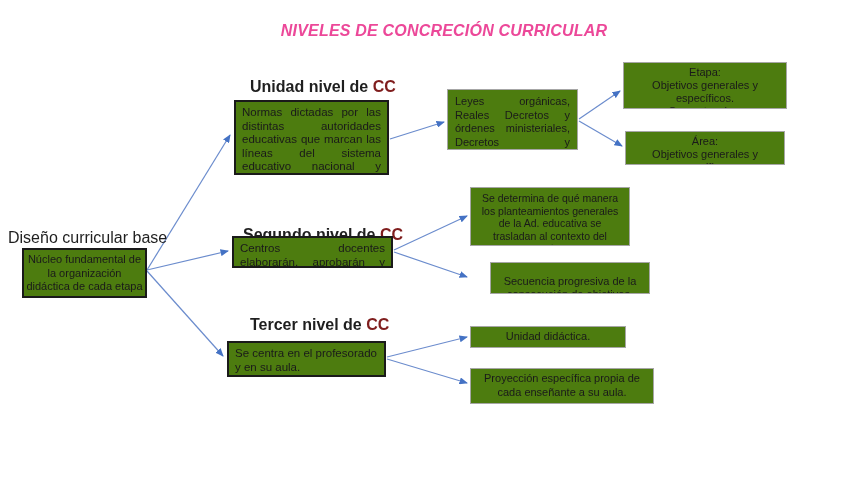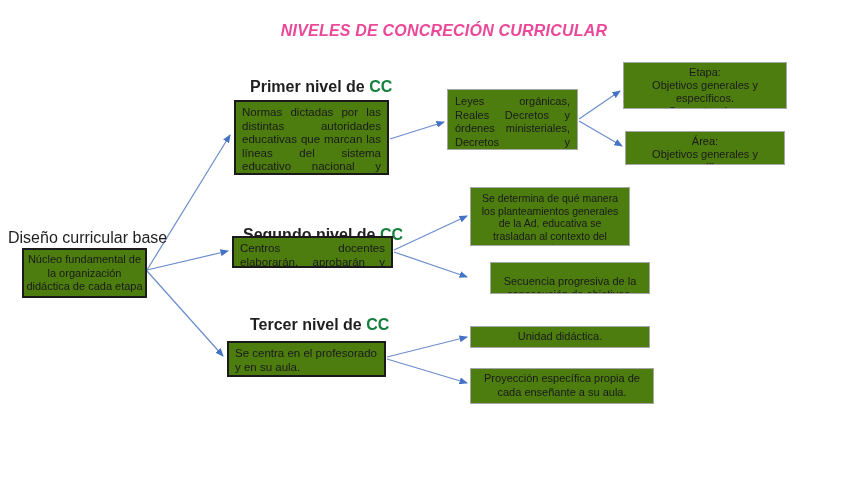--- a/index.html
+++ b/index.html
@@ -25,21 +25,21 @@
     letter-spacing: 0.2px;
   }
   .arrows { position: absolute; left: 0; top: 0; }
   .heading {
     position: absolute;
     font-size: 16px;
     font-weight: 600;
     color: #1f1f1f;
     white-space: nowrap;
   }
-  .cc { color: #15803d; }
+  .cc { color: #7f1d1d; }
   .box {
     position: absolute;
     box-sizing: border-box;
     background: #4d7c0f;
     font-size: 11.5px;
     line-height: 13.5px;
     padding: 4px 6px;
     overflow: hidden;
   }
   .dark  { border: 2px solid #1a1a1a; }
@@ -53,21 +53,21 @@
   .primer-box     { left: 234px; top: 100px; width: 155px; height: 75px; }
   .leyes-box      { left: 447px; top: 89px;  width: 131px; height: 61px; padding: 5px 7px; font-size: 11px; }
   .etapa-box      { left: 623px; top: 62px;  width: 164px; height: 47px; font-size: 11px; line-height: 13px; padding: 3px 4px; }
   .area-box       { left: 625px; top: 131px; width: 160px; height: 34px; font-size: 11px; line-height: 13px; padding: 3px 0; }
   .h-lvl2         { left: 243px; top: 207px; margin-top: 19px; }
   .segundo-box    { left: 232px; top: 236px; width: 161px; height: 32px; }
   .sedet-box      { left: 470px; top: 187px; width: 160px; height: 59px; font-size: 10.5px; line-height: 12.5px; padding: 4px 5px; }
   .secuencia-box  { left: 470px; top: 262px; width: 160px; height: 32px; font-size: 11px; line-height: 13px; padding: 12px 8px; margin-left: 20px; }
   .h-lvl3         { left: 250px; top: 316px; }
   .tercer-box     { left: 227px; top: 341px; width: 159px; height: 36px; }
-  .unidad-box     { left: 470px; top: 326px; width: 180px; height: 22px; font-size: 11px; padding: 3px; }
+  .unidad-box     { left: 470px; top: 326px; width: 156px; height: 22px; font-size: 11px; padding: 3px; }
   .proyeccion-box { left: 470px; top: 368px; width: 184px; height: 36px; font-size: 11px; line-height: 13.5px; padding: 3px 6px; }
 </style>
 </head>
 <body>
 
 <div class="canvas">
 
   <div class="title">NIVELES DE CONCRECIÓN CURRICULAR</div>
 
   <svg class="arrows" width="848" height="477" viewBox="0 0 848 477">
@@ -86,21 +86,21 @@
       <line x1="394" y1="250" x2="467" y2="216" marker-end="url(#ah)"></line>
       <line x1="394" y1="252" x2="467" y2="277" marker-end="url(#ah)"></line>
       <line x1="387" y1="357" x2="467" y2="337" marker-end="url(#ah)"></line>
       <line x1="387" y1="359" x2="467" y2="383" marker-end="url(#ah)"></line>
     </g>
   </svg>
 
   <div class="heading base-heading">Diseño curricular base</div>
   <div class="box dark center base-box">Núcleo fundamental de la organización didáctica de cada etapa educativa</div>
 
-  <div class="heading h-lvl1"><span>Primer nivel de </span><span class="cc">CC</span></div>
+  <div class="heading h-lvl1"><span>Unidad nivel de </span><span class="cc">CC</span></div>
   <div class="box dark justify primer-box">Normas dictadas por las distintas autoridades educativas que marcan las líneas del sistema educativo nacional y autonómico.</div>
   <div class="box light justify leyes-box">Leyes orgánicas, Reales Decretos y órdenes ministeriales, Decretos y resoluciones</div>
   <div class="box light center etapa-box">
     <div>Etapa:</div>
     <div>Objetivos generales y específicos.</div>
     <div>Competencias.</div>
   </div>
   <div class="box light center area-box">
     <div>Área:</div>
     <div>Objetivos generales y específicos.</div>

